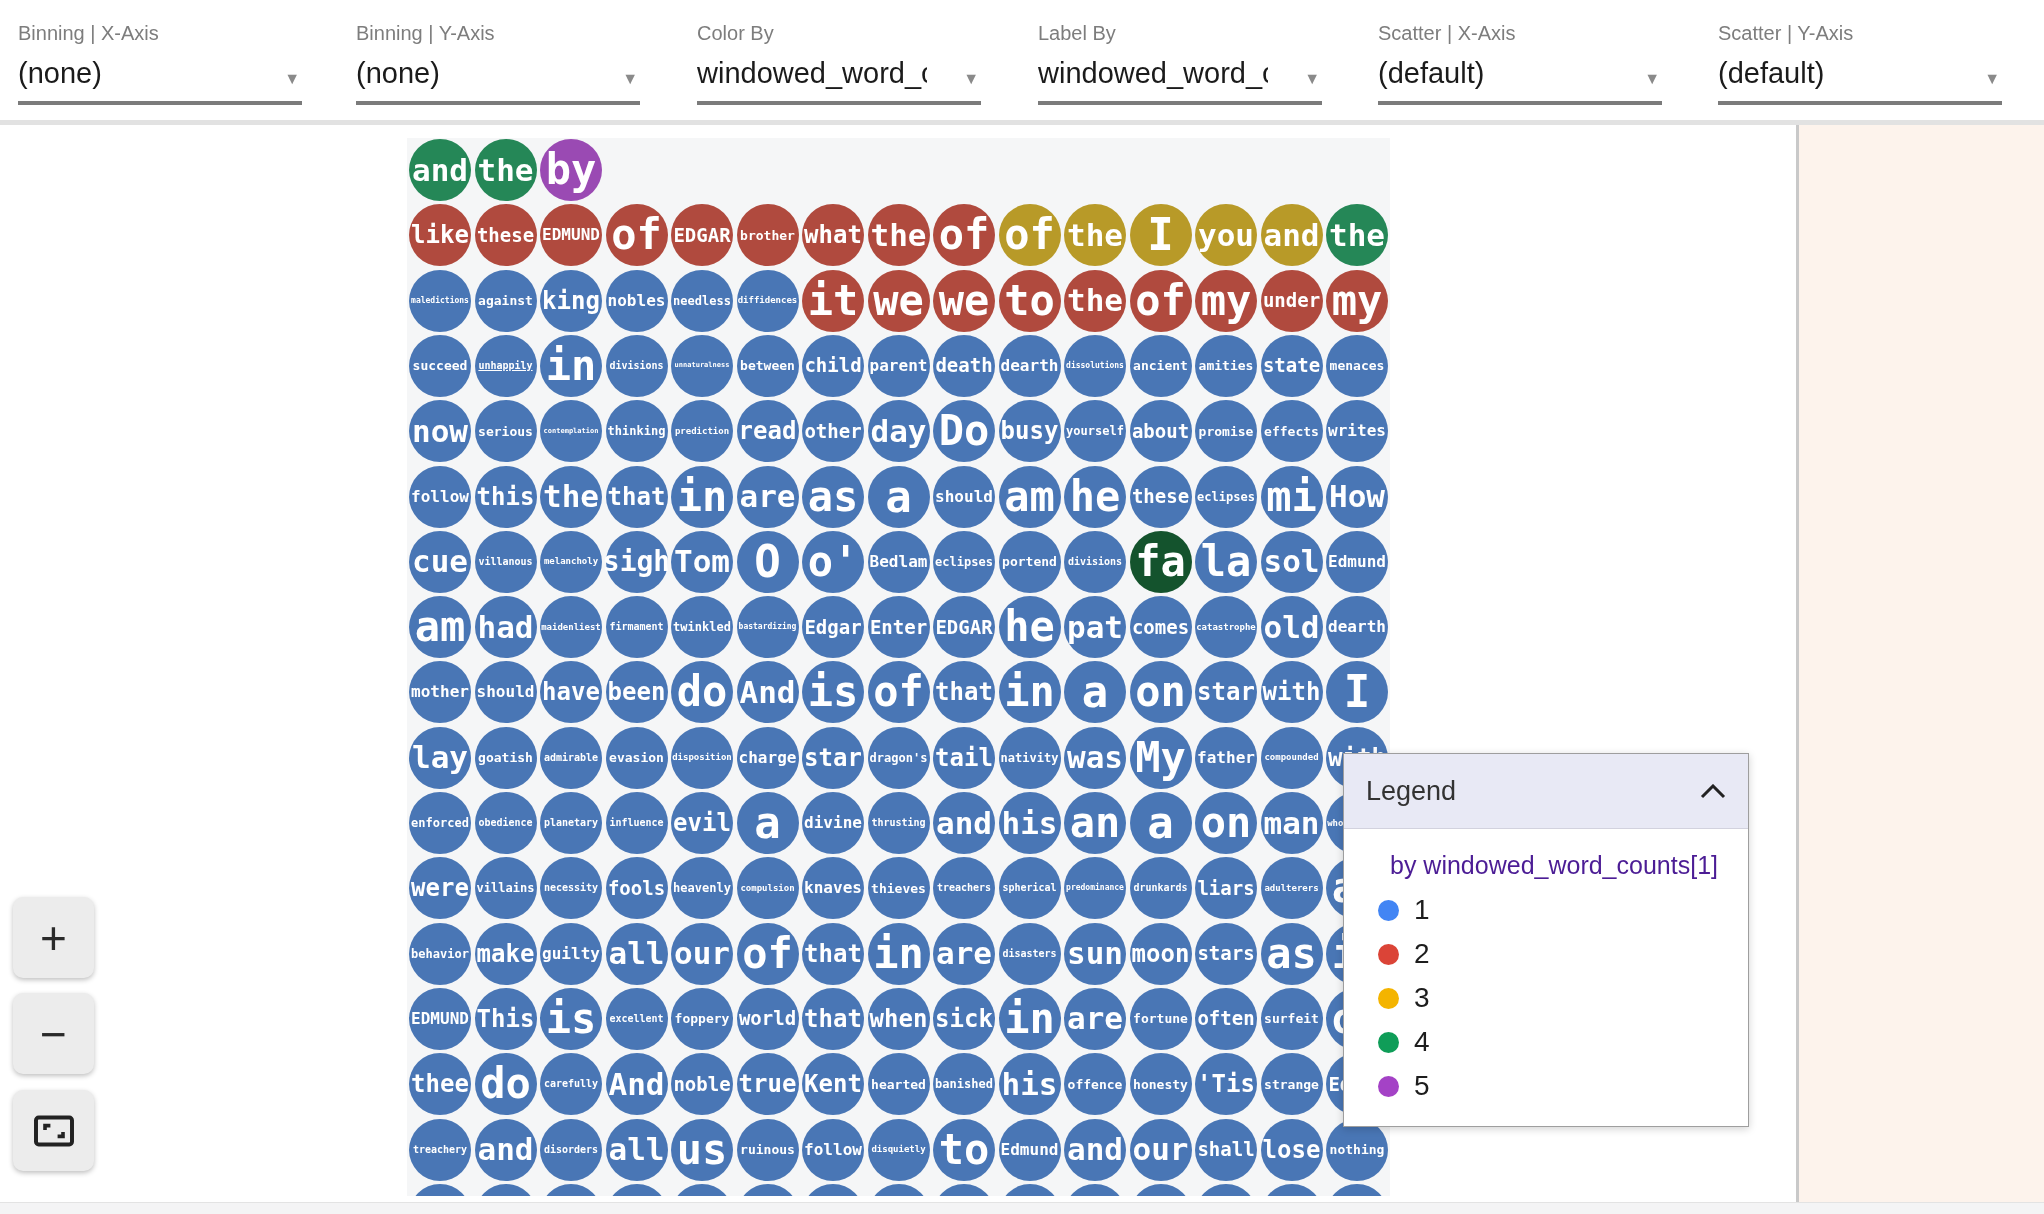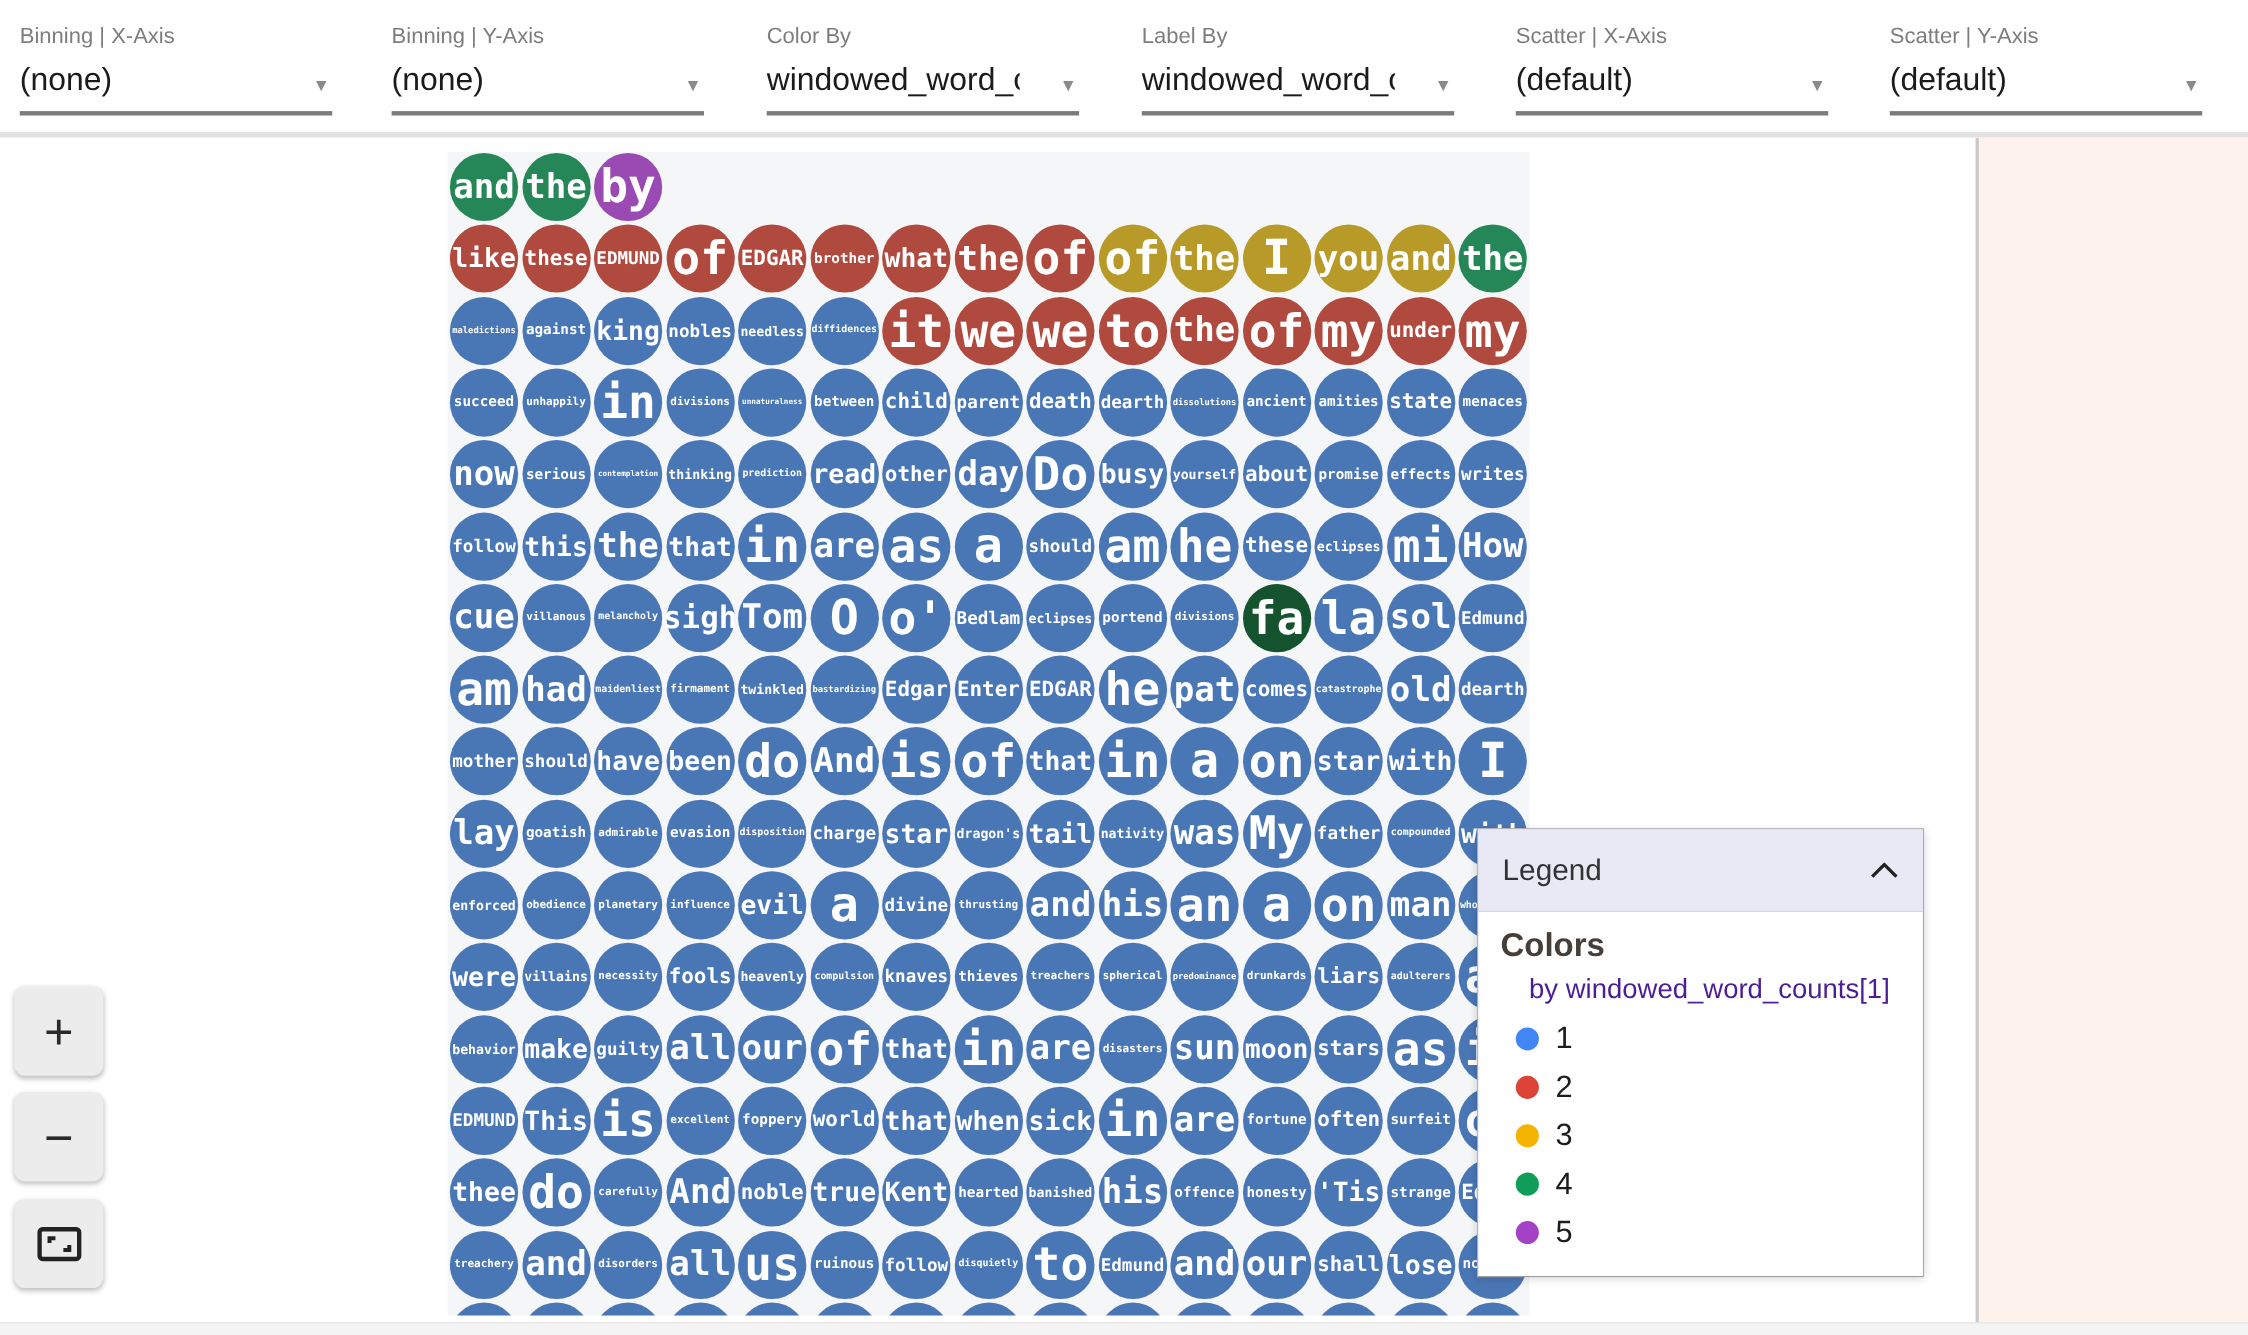--- a/index.html
+++ b/index.html
@@ -193,21 +193,21 @@
       <div class="pt" style="left: 853.5px; top: 131.6px; background: rgb(176, 74, 62);">
         <span style="font-size: 19px;">under</span>
       </div>
       <div class="pt" style="left: 919px; top: 131.6px; background: rgb(176, 74, 62);">
         <span style="font-size: 42px;">my</span>
       </div>
       <div class="pt" style="left: 2px; top: 196.9px; background: rgb(73, 118, 181);">
         <span style="font-size: 13px;">succeed</span>
       </div>
       <div class="pt" style="left: 67.5px; top: 196.9px; background: rgb(73, 118, 181);">
-        <span style="font-size: 10px;">unhappily</span>
+        <span style="font-size: 10px; text-decoration: underline;">unhappily</span>
       </div>
       <div class="pt" style="left: 133px; top: 196.9px; background: rgb(73, 118, 181);">
         <span style="font-size: 42px;">in</span>
       </div>
       <div class="pt" style="left: 198.5px; top: 196.9px; background: rgb(73, 118, 181);">
         <span style="font-size: 10px;">divisions</span>
       </div>
       <div class="pt" style="left: 264px; top: 196.9px; background: rgb(73, 118, 181);">
         <span style="font-size: 7px;">unnaturalness</span>
       </div>
@@ -803,21 +803,20 @@
   <div class="bottom-strip"></div>
 
   <section class="legend">
     <div class="legend-header">
       <span class="legend-title">Legend</span>
       <svg width="26" height="15" viewBox="0 0 26 15">
         <polyline points="2,13 13,2 24,13" fill="none" stroke="#222" stroke-width="3"></polyline>
       </svg>
     </div>
     <div class="legend-body">
-      <div class="colors-title">Colors</div>
       <div class="colors-subtitle">by windowed_word_counts[1]</div>
       <div class="legend-item">
         <span class="legend-dot" style="background: rgb(66, 133, 244);"></span>
         <span class="legend-item-label">1</span>
       </div>
       <div class="legend-item">
         <span class="legend-dot" style="background: rgb(219, 68, 55);"></span>
         <span class="legend-item-label">2</span>
       </div>
       <div class="legend-item">

